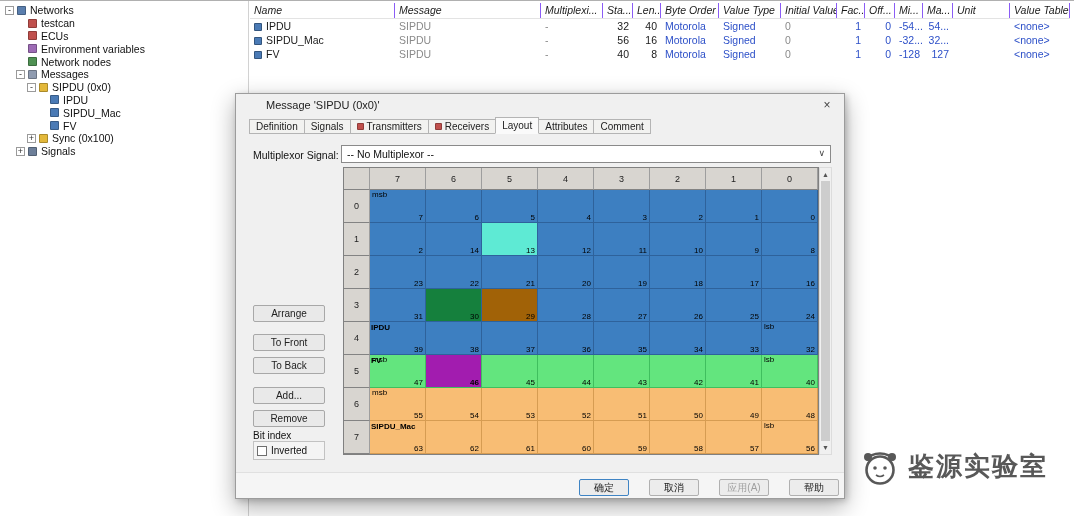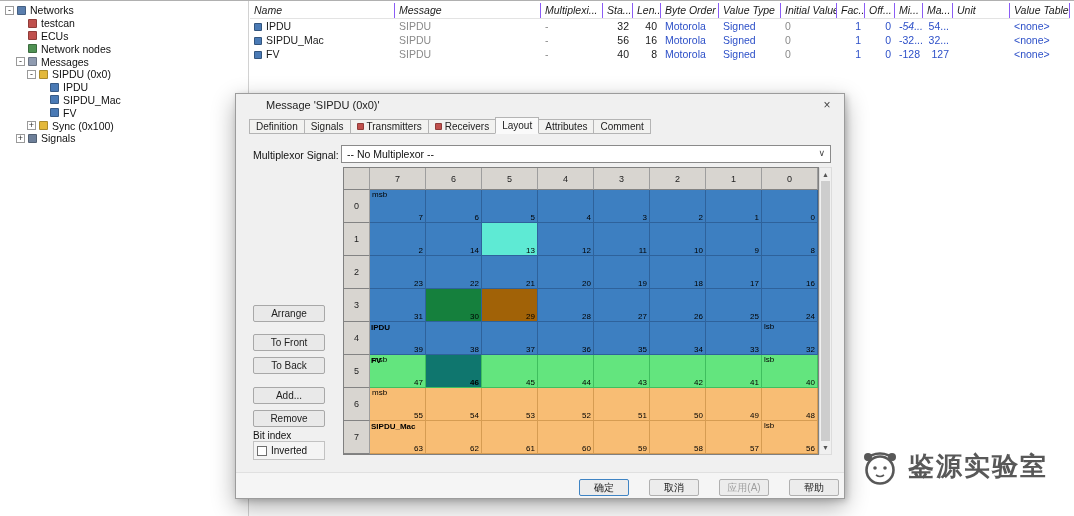--- a/index.html
+++ b/index.html
@@ -94,20 +94,25 @@
       </div>
       <div class="tree-row" style="padding-left: 16px;">
         <span class="expander none"></span>
         <span class="tree-ico" style="background: rgb(192, 80, 77);"></span>
         <span class="tree-label">testcan</span>
       </div>
       <div class="tree-row" style="padding-left: 16px;">
         <span class="expander none"></span>
         <span class="tree-ico" style="background: rgb(192, 80, 77);"></span>
         <span class="tree-label">ECUs</span>
+      </div>
+      <div class="tree-row" style="padding-left: 16px;">
+        <span class="expander none"></span>
+        <span class="tree-ico" style="background: rgb(157, 107, 181);"></span>
+        <span class="tree-label">Environment variables</span>
       </div>
       <div class="tree-row" style="padding-left: 16px;">
         <span class="expander none"></span>
         <span class="tree-ico" style="background: rgb(79, 145, 83);"></span>
         <span class="tree-label">Network nodes</span>
       </div>
       <div class="tree-row" style="padding-left: 16px;">
         <span class="expander">-</span>
         <span class="tree-ico" style="background: rgb(143, 155, 176);"></span>
         <span class="tree-label">Messages</span>
@@ -167,21 +172,21 @@
           <div class="t-cell c-dark" style="width: 145px; text-align: left;"><span class="row-ico"></span><span>IPDU</span></div>
           <div class="t-cell c-gray" style="width: 146px; text-align: left;">SIPDU</div>
           <div class="t-cell c-gray" style="width: 62px; text-align: left;">-</div>
           <div class="t-cell c-dark" style="width: 30px; text-align: right;">32</div>
           <div class="t-cell c-dark" style="width: 28px; text-align: right;">40</div>
           <div class="t-cell c-blue" style="width: 58px; text-align: left;">Motorola</div>
           <div class="t-cell c-blue" style="width: 62px; text-align: left;">Signed</div>
           <div class="t-cell c-gray" style="width: 56px; text-align: left;">0</div>
           <div class="t-cell c-blue" style="width: 28px; text-align: right;">1</div>
           <div class="t-cell c-blue" style="width: 30px; text-align: right;">0</div>
-          <div class="t-cell c-blue" style="width: 28px; text-align: right; font-style: italic;">-54...</div>
+          <div class="t-cell c-blue" style="width: 28px; text-align: right;">-54...</div>
           <div class="t-cell c-blue" style="width: 30px; text-align: right;">54...</div>
           <div class="t-cell c-dark" style="width: 57px; text-align: left;"></div>
           <div class="t-cell c-blue" style="width: 60px; text-align: left;">&lt;none&gt;</div>
         </div>
         <div class="t-row">
           <div class="t-cell c-dark" style="width: 145px; text-align: left;"><span class="row-ico"></span><span>SIPDU_Mac</span></div>
           <div class="t-cell c-gray" style="width: 146px; text-align: left;">SIPDU</div>
           <div class="t-cell c-gray" style="width: 62px; text-align: left;">-</div>
           <div class="t-cell c-dark" style="width: 30px; text-align: right;">56</div>
           <div class="t-cell c-dark" style="width: 28px; text-align: right;">16</div>
@@ -387,21 +392,21 @@
           </div>
           <div class="gc" style="background: rgb(61, 127, 193); border-color: rgb(46, 98, 155);">
             <span class="ml">lsb</span>
             <span class="num">32</span>
           </div>
           <div class="gh">5</div>
           <div class="gc" style="background: rgb(99, 229, 126); border-color: rgb(63, 191, 94);">
             <span class="ml">msb</span>
             <span class="num">47</span>
           </div>
-          <div class="gc" style="background: #0f766e; border-color: rgb(63, 191, 94); font-weight: bold;">
+          <div class="gc" style="background: #a21caf; border-color: rgb(63, 191, 94); font-weight: bold;">
             <span class="num">46</span>
           </div>
           <div class="gc" style="background: rgb(99, 229, 126); border-color: rgb(63, 191, 94);">
             <span class="num">45</span>
           </div>
           <div class="gc" style="background: rgb(99, 229, 126); border-color: rgb(63, 191, 94);">
             <span class="num">44</span>
           </div>
           <div class="gc" style="background: rgb(99, 229, 126); border-color: rgb(63, 191, 94);">
             <span class="num">43</span>

